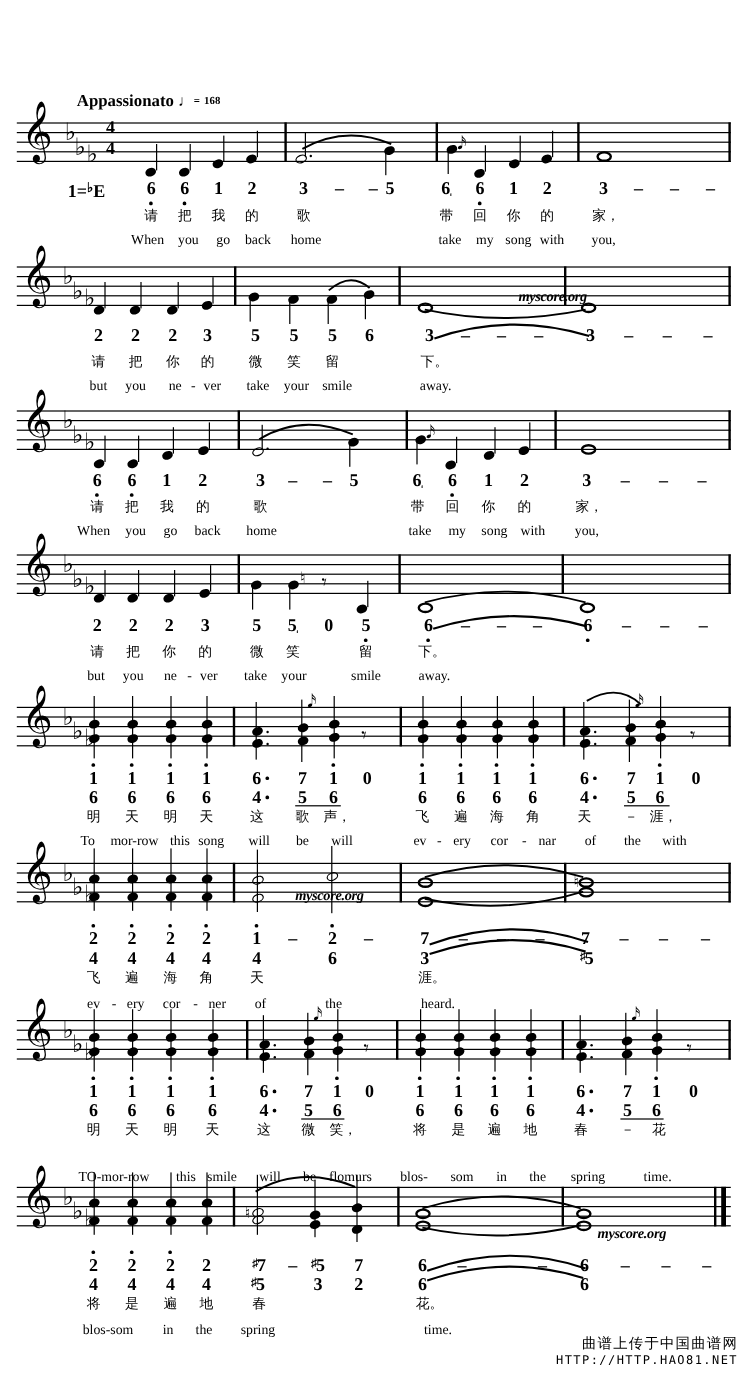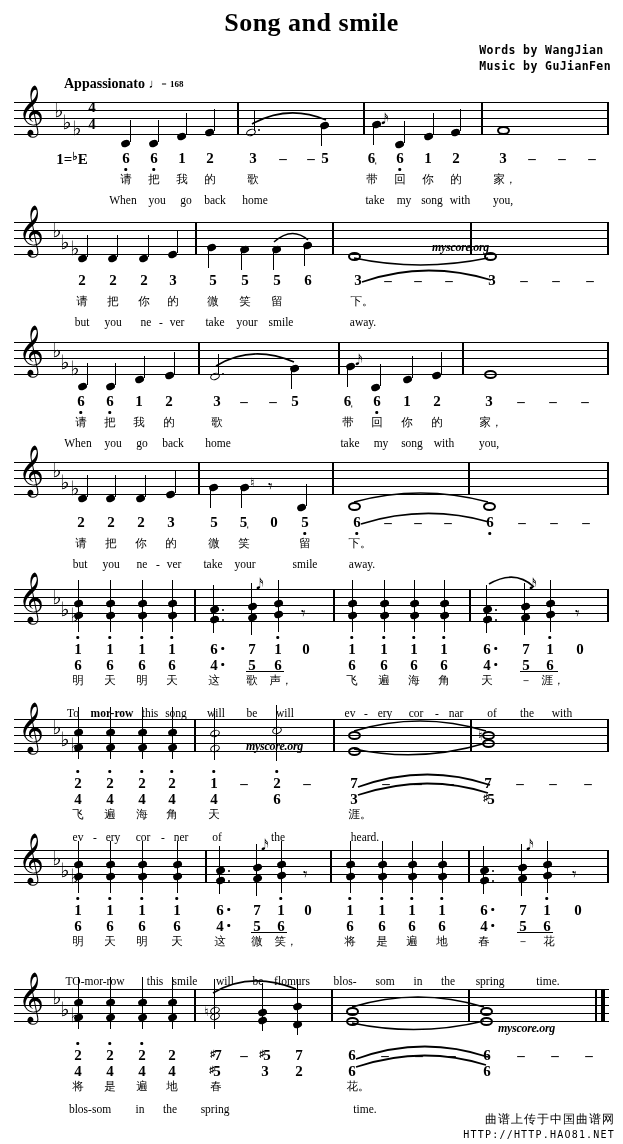--- a/index.html
+++ b/index.html
@@ -229,25 +229,20 @@
     font-family: "DejaVu Sans Mono", monospace;
     font-size: 10px;
     letter-spacing: 1.2px;
     margin-top: 1px;
   }
 </style>
 </head>
 <body>
 
 <div class="header">
-  <div class="title">Song and smile</div>
-  <div class="credits">
-    <div>Words by WangJian</div>
-    <div>Music by  GuJianFen</div>
-  </div>
   <div class="tempo"><span>Appassionato</span> <span class="qnote">♩</span><span class="bpm">=</span> <span class="bpm">168</span></div>
 </div>
 
 <div class="system" id="sys1" style="top:98px;">
   <div class="staff" style="top:4px;">
     <div class="ln l0"></div>
       <div class="ln l1"></div>
       <div class="ln l2"></div>
       <div class="ln l3"></div>
       <div class="ln l4"></div>
@@ -735,23 +730,23 @@
     <span class="w" style="left:281px;">声，</span>
     <span class="w" style="left:352px;">飞</span>
     <span class="w" style="left:384px;">遍</span>
     <span class="w" style="left:414px;">海</span>
     <span class="w" style="left:444px;">角</span>
     <span class="w" style="left:487px;">天</span>
     <span class="w" style="left:526px;">－</span>
     <span class="w" style="left:553px;">涯，</span>
   </div>
 
-  <div class="lyrow en" style="top:132px;">
+  <div class="lyrow en" style="top:120px;">
     <span class="w" style="left:73px;">To</span>
-    <span class="w" style="left:112px;font-weight:bold;">mor-row</span>
+    <span class="w" style="left:112px;">mor-row</span>
     <span class="w" style="left:150px;">this</span>
     <span class="w" style="left:176px;">song</span>
     <span class="w" style="left:216px;">will</span>
     <span class="w" style="left:252px;">be</span>
     <span class="w" style="left:285px;">will</span>
     <span class="w" style="left:350px;">ev</span>
     <span class="w" style="left:366px;">-</span>
     <span class="w" style="left:385px;">ery</span>
     <span class="w" style="left:416px;">cor</span>
     <span class="w" style="left:437px;">-</span>

